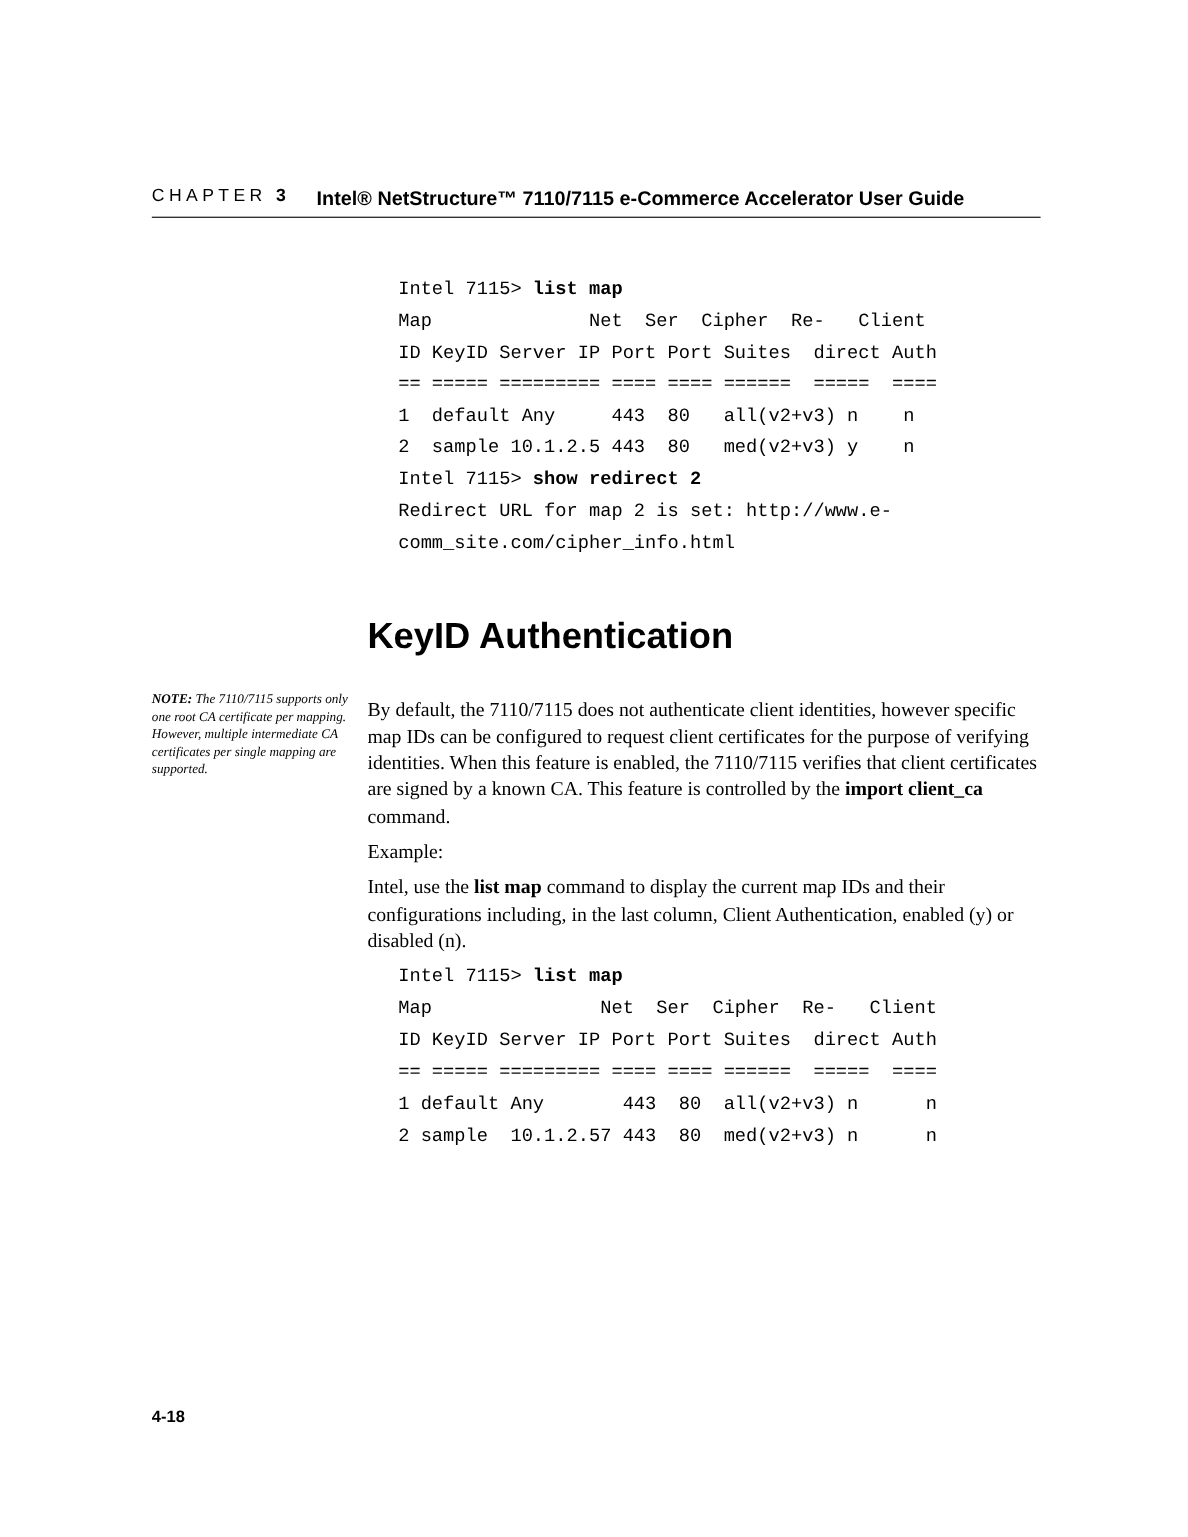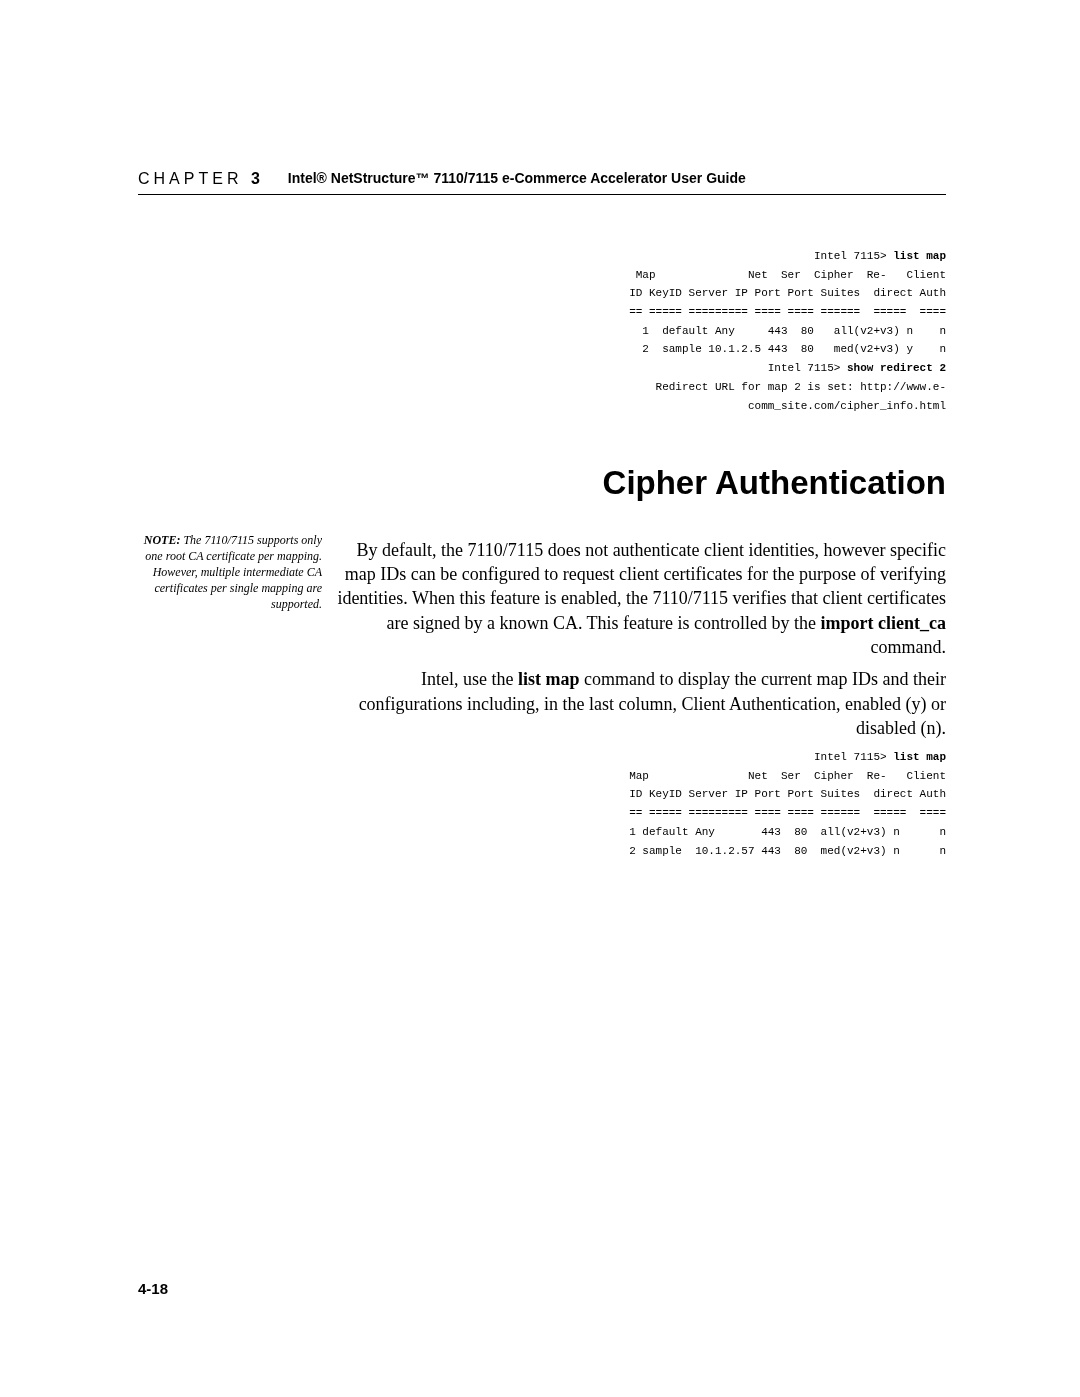--- a/index.html
+++ b/index.html
@@ -6,50 +6,49 @@
     body {
       width: 1080px;
       height: 1397px;
       background: #fff;
       font-family: "Times New Roman", Times, serif;
       position: relative;
       color: #000;
     }
     .page {
       padding: 170px 134px 80px 138px;
-      text-align: right;
     }
     .running-head {
       display: flex;
       gap: 28px;
       border-bottom: 1.5px solid #000;
       padding-bottom: 6px;
       margin-bottom: 52px;
     }
     .rh-chapter {
       font-family: Arial, Helvetica, sans-serif;
       font-size: 16px;
       letter-spacing: 4px;
     }
     .rh-chapter .num { letter-spacing: 0; font-weight: 700; }
     .rh-title {
       font-family: Arial, Helvetica, sans-serif;
-      font-size: 14px;
+      font-size: 18px;
       font-weight: 700;
     }
     .content {
       display: grid;
       grid-template-columns: 196px 1fr;
       column-gap: 0;
     }
     .margin-col { }
     .main-col { font-size: 18px; line-height: 1.35; }
     .code {
       font-family: "Courier New", Courier, monospace;
-      font-size: 11px;
+      font-size: 17px;
       white-space: pre;
       line-height: 1.7;
       margin-left: 28px;
     }
     .code .b { font-weight: 700; }
     .bodytext { margin: 6px 0 8px 0; }
     h1.section {
       font-family: Arial, Helvetica, sans-serif;
       font-size: 33px;
       font-weight: 700;
@@ -97,28 +96,29 @@
 <span>2  sample 10.1.2.5 443  80   med(v2+v3) y    n</span>
 <span>Intel 7115&gt; </span><span class="b">show redirect 2</span>
 <span>Redirect URL for map 2 is set: http://www.e-
 comm_site.com/cipher_info.html</span></div>
 
 
     </div>
 
     <div class="margin-col"></div>
     <div class="main-col">
-      <h1 class="section">Cipher Authentication</h1>
+      <h1 class="section">KeyID Authentication</h1>
     </div>
 
     <div class="margin-col">
       <p class="note"><span class="lead">NOTE:</span><span>  The 7110/7115 supports only one root CA certificate per mapping. However, multiple intermediate CA certificates per single mapping are supported.</span></p>
     </div>
     <div class="main-col">
       <p class="bodytext"><span>By default, the 7110/7115 does not authenticate client identities, however specific map IDs can be configured to request client certificates for the purpose of verifying identities. When this feature is enabled, the 7110/7115 verifies that client certificates are signed by a known CA. This feature is controlled by the </span><span class="inline-b">import client_ca</span><span> command.</span></p>
+      <p class="bodytext">Example:</p>
       <p class="bodytext"><span>Intel, use the </span><span class="inline-b">list map</span><span> command to display the current map IDs and their configurations including, in the last column, Client Authentication, enabled (y) or disabled (n).</span></p>
 
       <div class="code"><span>Intel 7115&gt; </span><span class="b">list map</span>
 <span>Map               Net  Ser  Cipher  Re-   Client</span>
 <span>ID KeyID Server IP Port Port Suites  direct Auth</span>
 <span>== ===== ========= ==== ==== ======  =====  ====</span>
 <span>1 default Any       443  80  all(v2+v3) n      n</span>
 <span>2 sample  10.1.2.57 443  80  med(v2+v3) n      n</span></div>
     </div>
   </div>

